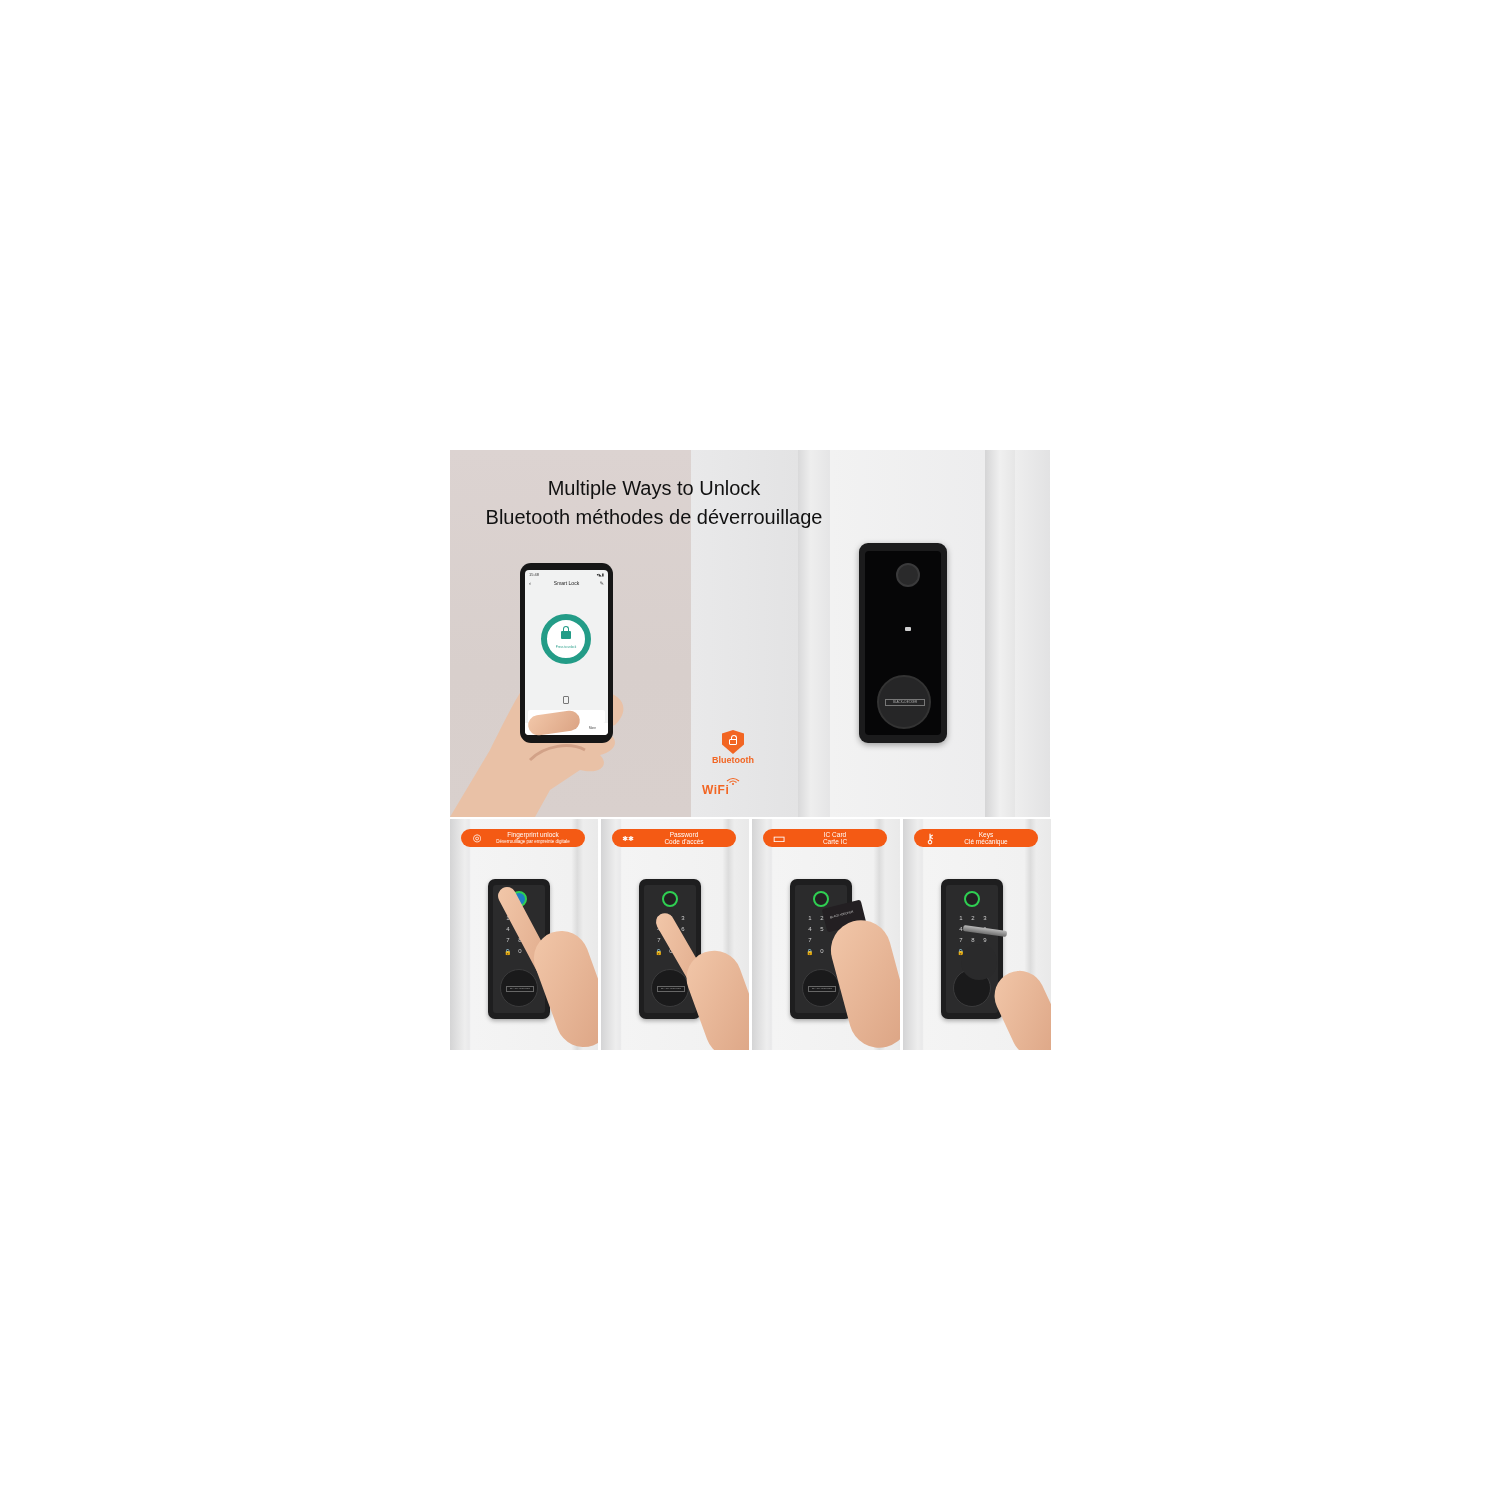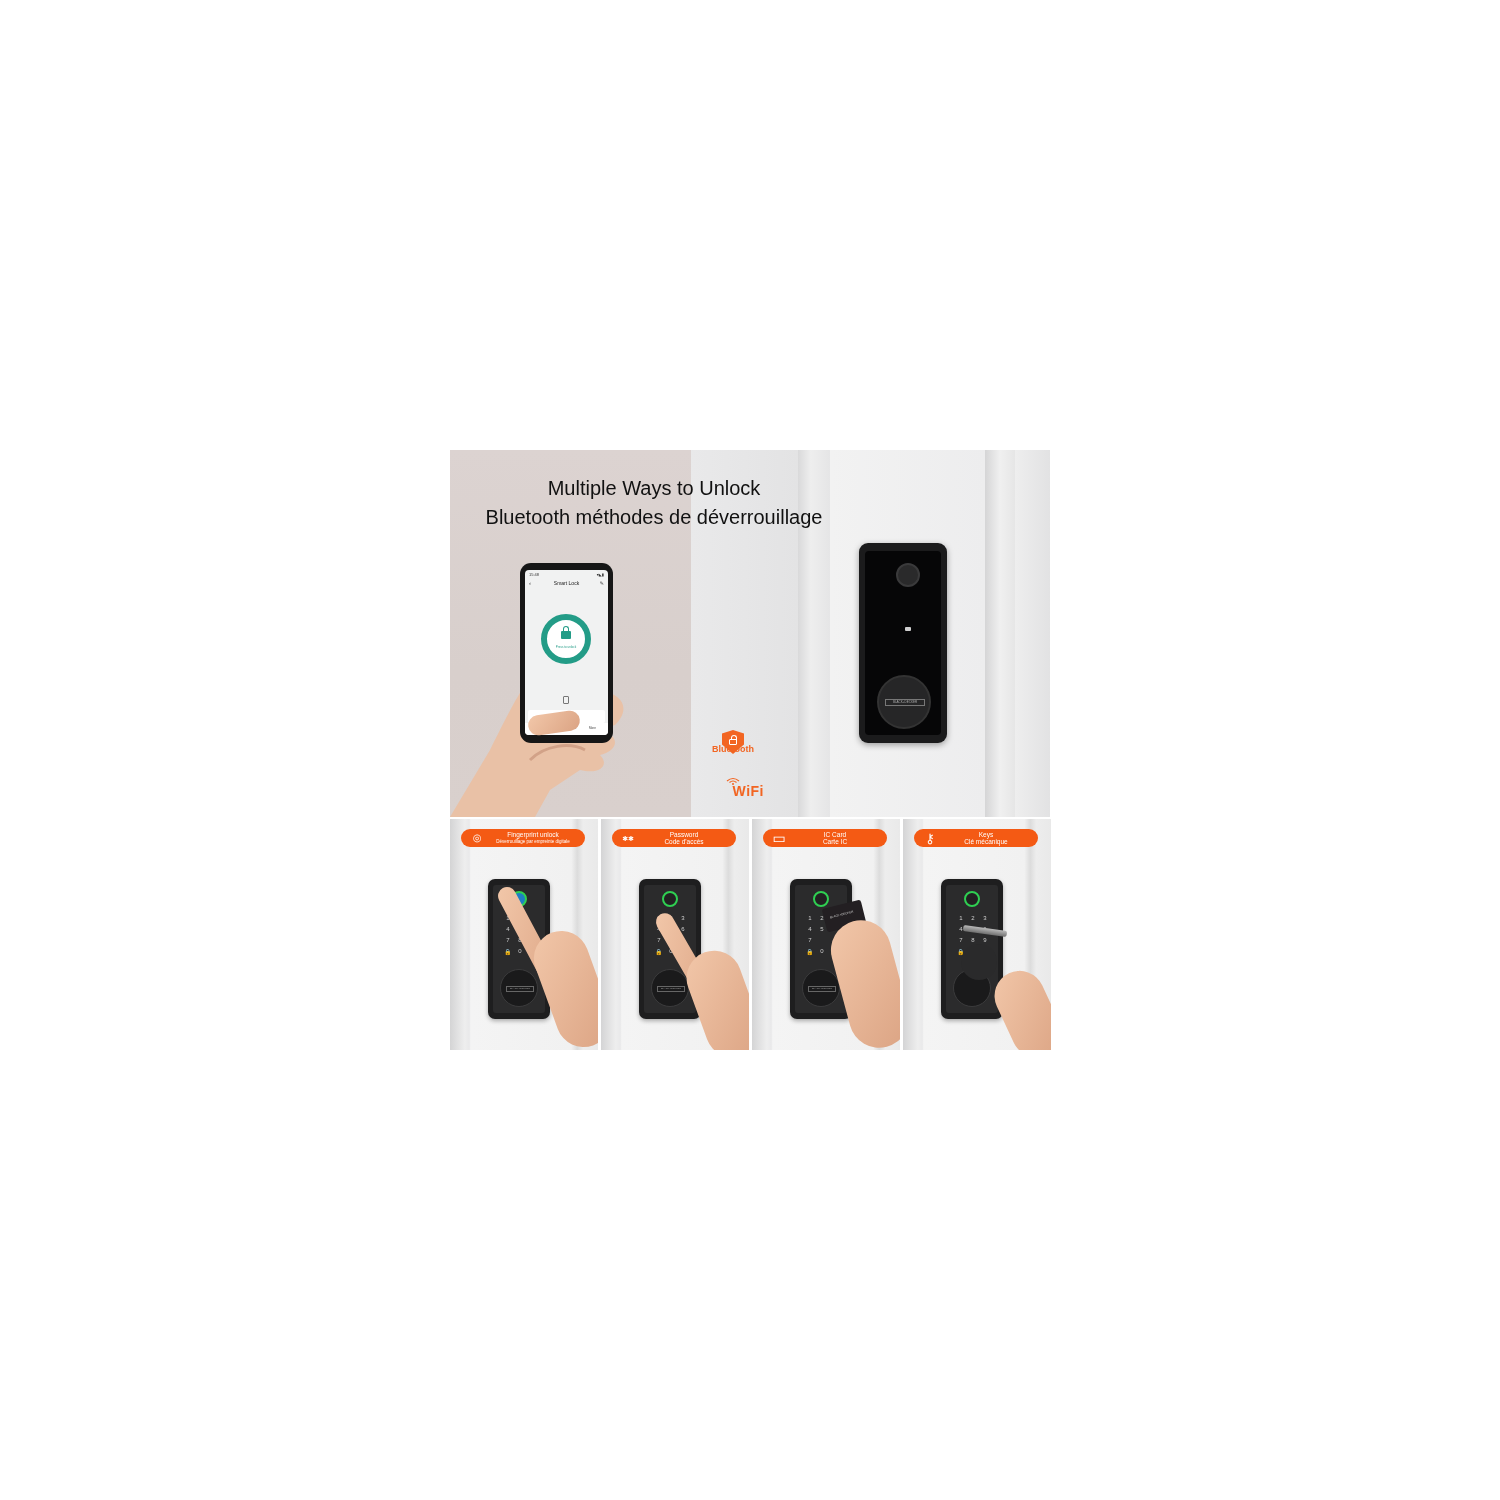--- a/index.html
+++ b/index.html
@@ -32,23 +32,23 @@
   .ring-text { position: absolute; left: 0; right: 0; top: 25px; text-align: center; font-size: 3px; color: #239c87; }
   .device-icon { position: absolute; left: 38px; top: 126px; width: 4px; height: 6px; border: 1px solid #777; border-radius: 1px; }
   .bottom-card { position: absolute; left: 3px; right: 3px; top: 140px; height: 13px; background: #ffffff; border-radius: 2px; }
   .bottom-tabs { position: absolute; left: 0; right: 0; bottom: 0; height: 12px; background: #ffffff; font-size: 3px; color: #444; }
   .hand { position: absolute; left: 0; top: 200px; width: 175px; height: 167px; }
 
   
   .bt-badge { position: absolute; left: 272px; top: 280px; width: 22px; height: 24px; background: #f26522; clip-path: polygon(50% 0, 100% 15%, 100% 60%, 50% 100%, 0 60%, 0 15%); }
   .bt-lock { position: absolute; left: 7px; top: 9px; width: 8px; height: 6px; border: 1px solid #ffffff; border-radius: 1px; box-sizing: border-box; }
   .bt-lock:before { content: ""; position: absolute; left: 1px; top: -5px; width: 4px; height: 4px; border: 1px solid #fff; border-bottom: none; border-radius: 3px 3px 0 0; }
-  .bt-label { position: absolute; left: 252px; top: 294px; width: 62px; text-align: center; color: #f26522; font-size: 9px; font-weight: bold; }
+  .bt-label { position: absolute; left: 252px; top: 305px; width: 62px; text-align: center; color: #f26522; font-size: 9px; font-weight: bold; }
   .wifi-arcs { position: absolute; left: 276px; top: 327px; width: 14px; height: 8px; }
-  .wifi-label { position: absolute; left: 252px; top: 333px; width: 62px; text-align: right; color: #f26522; font-size: 14px; font-weight: bold; letter-spacing: 0.5px; }
+  .wifi-label { position: absolute; left: 252px; top: 333px; width: 62px; text-align: left; color: #f26522; font-size: 12px; font-weight: bold; letter-spacing: 0.5px; }
 
   
   .lock-main { position: absolute; left: 409px; top: 93px; width: 88px; height: 200px; background: #1b1b1c; border-radius: 9px; box-shadow: 0 2px 6px rgba(0,0,0,0.35); }
   .lock-main-inner { position: absolute; left: 6px; top: 8px; right: 6px; bottom: 8px; background: #060607; border-radius: 4px; }
   .fp-sensor { position: absolute; left: 31px; top: 12px; width: 24px; height: 24px; border-radius: 50%; background: #2a2a2b; border: 2px solid #3a3a3b; box-sizing: border-box; }
   .led { position: absolute; left: 40px; top: 76px; width: 6px; height: 4px; background: #cfcfcf; border-radius: 1px; }
   .knob-big { position: absolute; left: 12px; top: 124px; width: 54px; height: 54px; border-radius: 50%; background: #262627; border: 2px solid #333; box-sizing: border-box; }
   .knob-brand { position: absolute; left: 6px; top: 22px; width: 38px; height: 5px; border: 1px solid #777; font-size: 3px; color: #aaa; text-align: center; line-height: 5px; overflow: hidden; }
 
   

